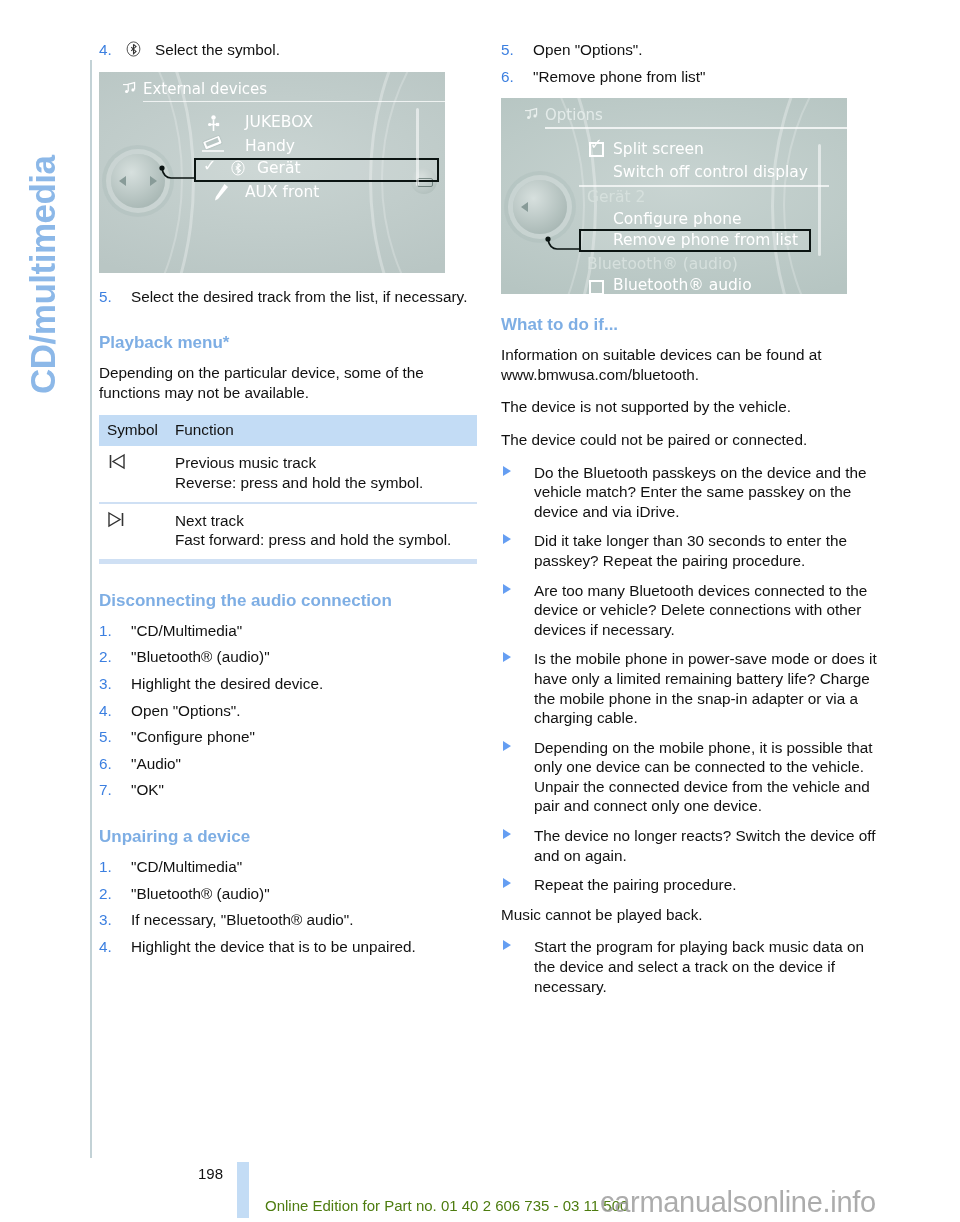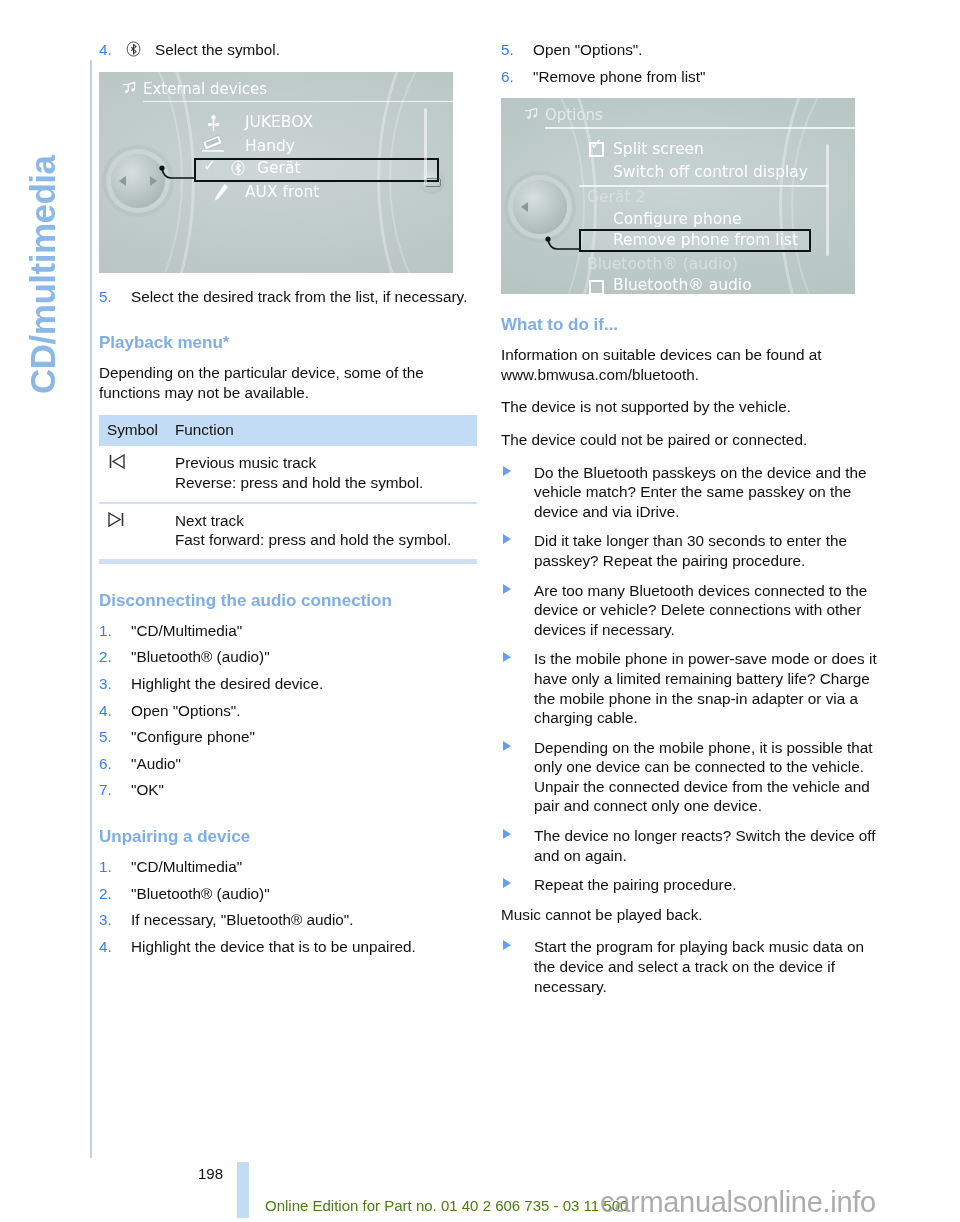--- a/index.html
+++ b/index.html
@@ -155,21 +155,20 @@
 
   
   .idrive {
     position: relative;
     width: 346px;
     height: 201px;
     margin: 12px 0 14px 0;
     background: #b9c6c4;
     overflow: hidden;
     font-family: "DejaVu Sans", sans-serif;
-    padding-left: 8px;
   }
   .idrive.two { height: 196px; background: #b6c5c2; }
   .idrive .bgfade {
     position: absolute; inset: 0;
     background:
       radial-gradient(ellipse 120% 90% at 50% 45%, rgba(215,224,222,0.55), rgba(168,182,180,0.0) 70%);
   }
   
   .arc {
     position: absolute;

